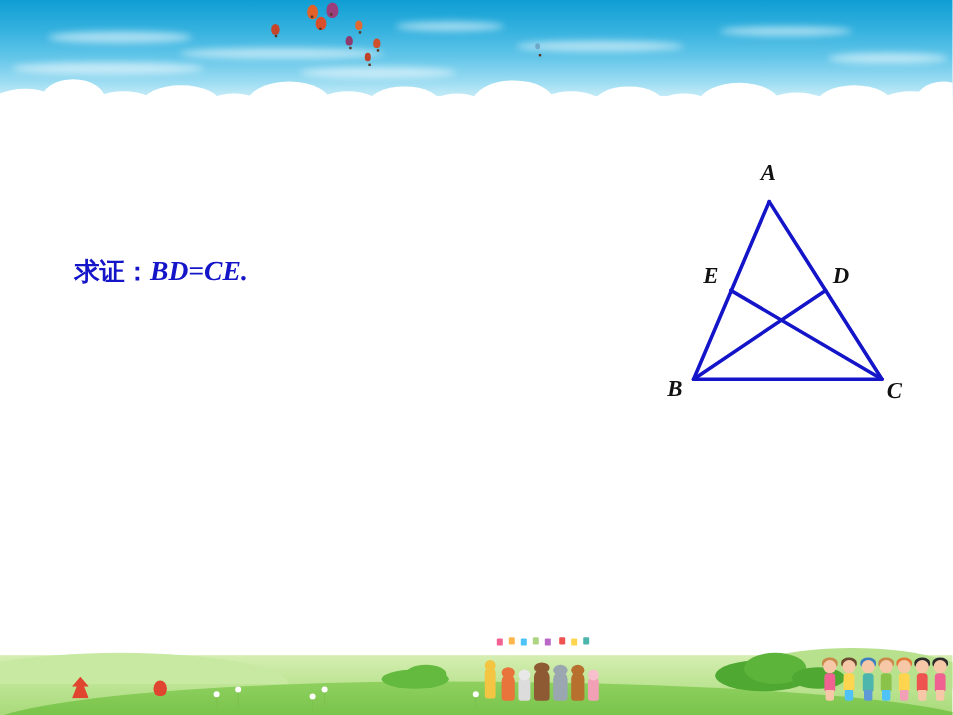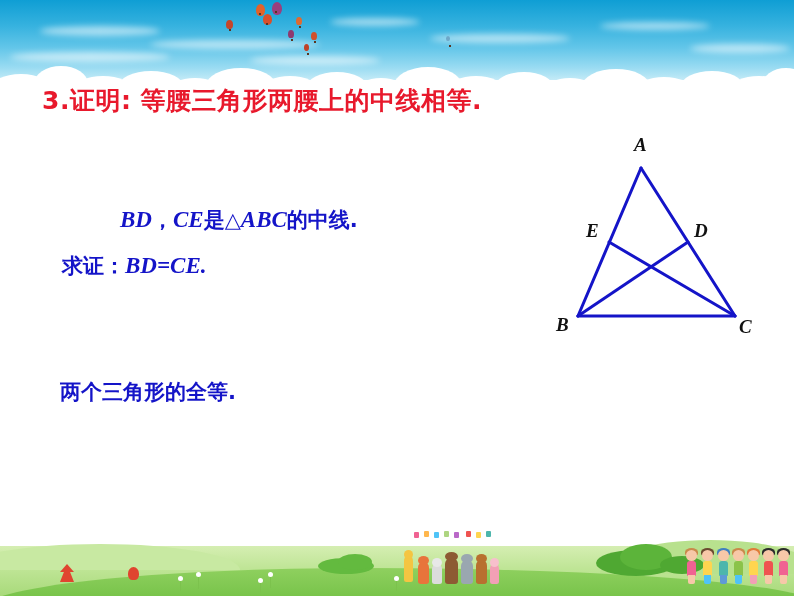--- a/index.html
+++ b/index.html
@@ -289,33 +289,28 @@
       <div class="puff" style="left:494px; top:20px; width:60px;  height:32px;"></div>
       <div class="puff" style="left:544px; top:26px; width:52px;  height:26px;"></div>
       <div class="puff" style="left:582px; top:17px; width:68px;  height:35px;"></div>
       <div class="puff" style="left:636px; top:25px; width:56px;  height:27px;"></div>
       <div class="puff" style="left:680px; top:19px; width:64px;  height:33px;"></div>
       <div class="puff" style="left:730px; top:24px; width:58px;  height:28px;"></div>
       <div class="puff" style="left:762px; top:16px; width:48px;  height:36px;"></div>
     </div>
   </div>
 
-  <div class="title">3.证明: 等腰三角形两腰上的中线相等.</div>
 
   <div class="given-block">
-    <div class="given-line2">
-      <span class="math">BD</span><span>，</span><span class="math">CE</span><span>是</span><span class="tri-sym">△</span><span class="math">ABC</span><span>的中线.</span>
-    </div>
     <div class="given-line3">
       <span>求证：</span><span class="math">BD=CE</span><span class="math">.</span>
     </div>
   </div>
 
   <div class="analysis">
-    <div class="analysis-line2">两个三角形的全等.</div>
   </div>
 
   <div class="figure">
     <svg width="230" height="215" viewBox="0 0 230 215">
       <g stroke="#1414c8" stroke-width="3" stroke-linecap="round" fill="none">
         <line x1="93" y1="36" x2="30" y2="184"></line>
         <line x1="93" y1="36" x2="187" y2="184"></line>
         <line x1="30" y1="184" x2="187" y2="184"></line>
         <line x1="30" y1="184" x2="140" y2="110"></line>
         <line x1="187" y1="184" x2="61" y2="110"></line>

